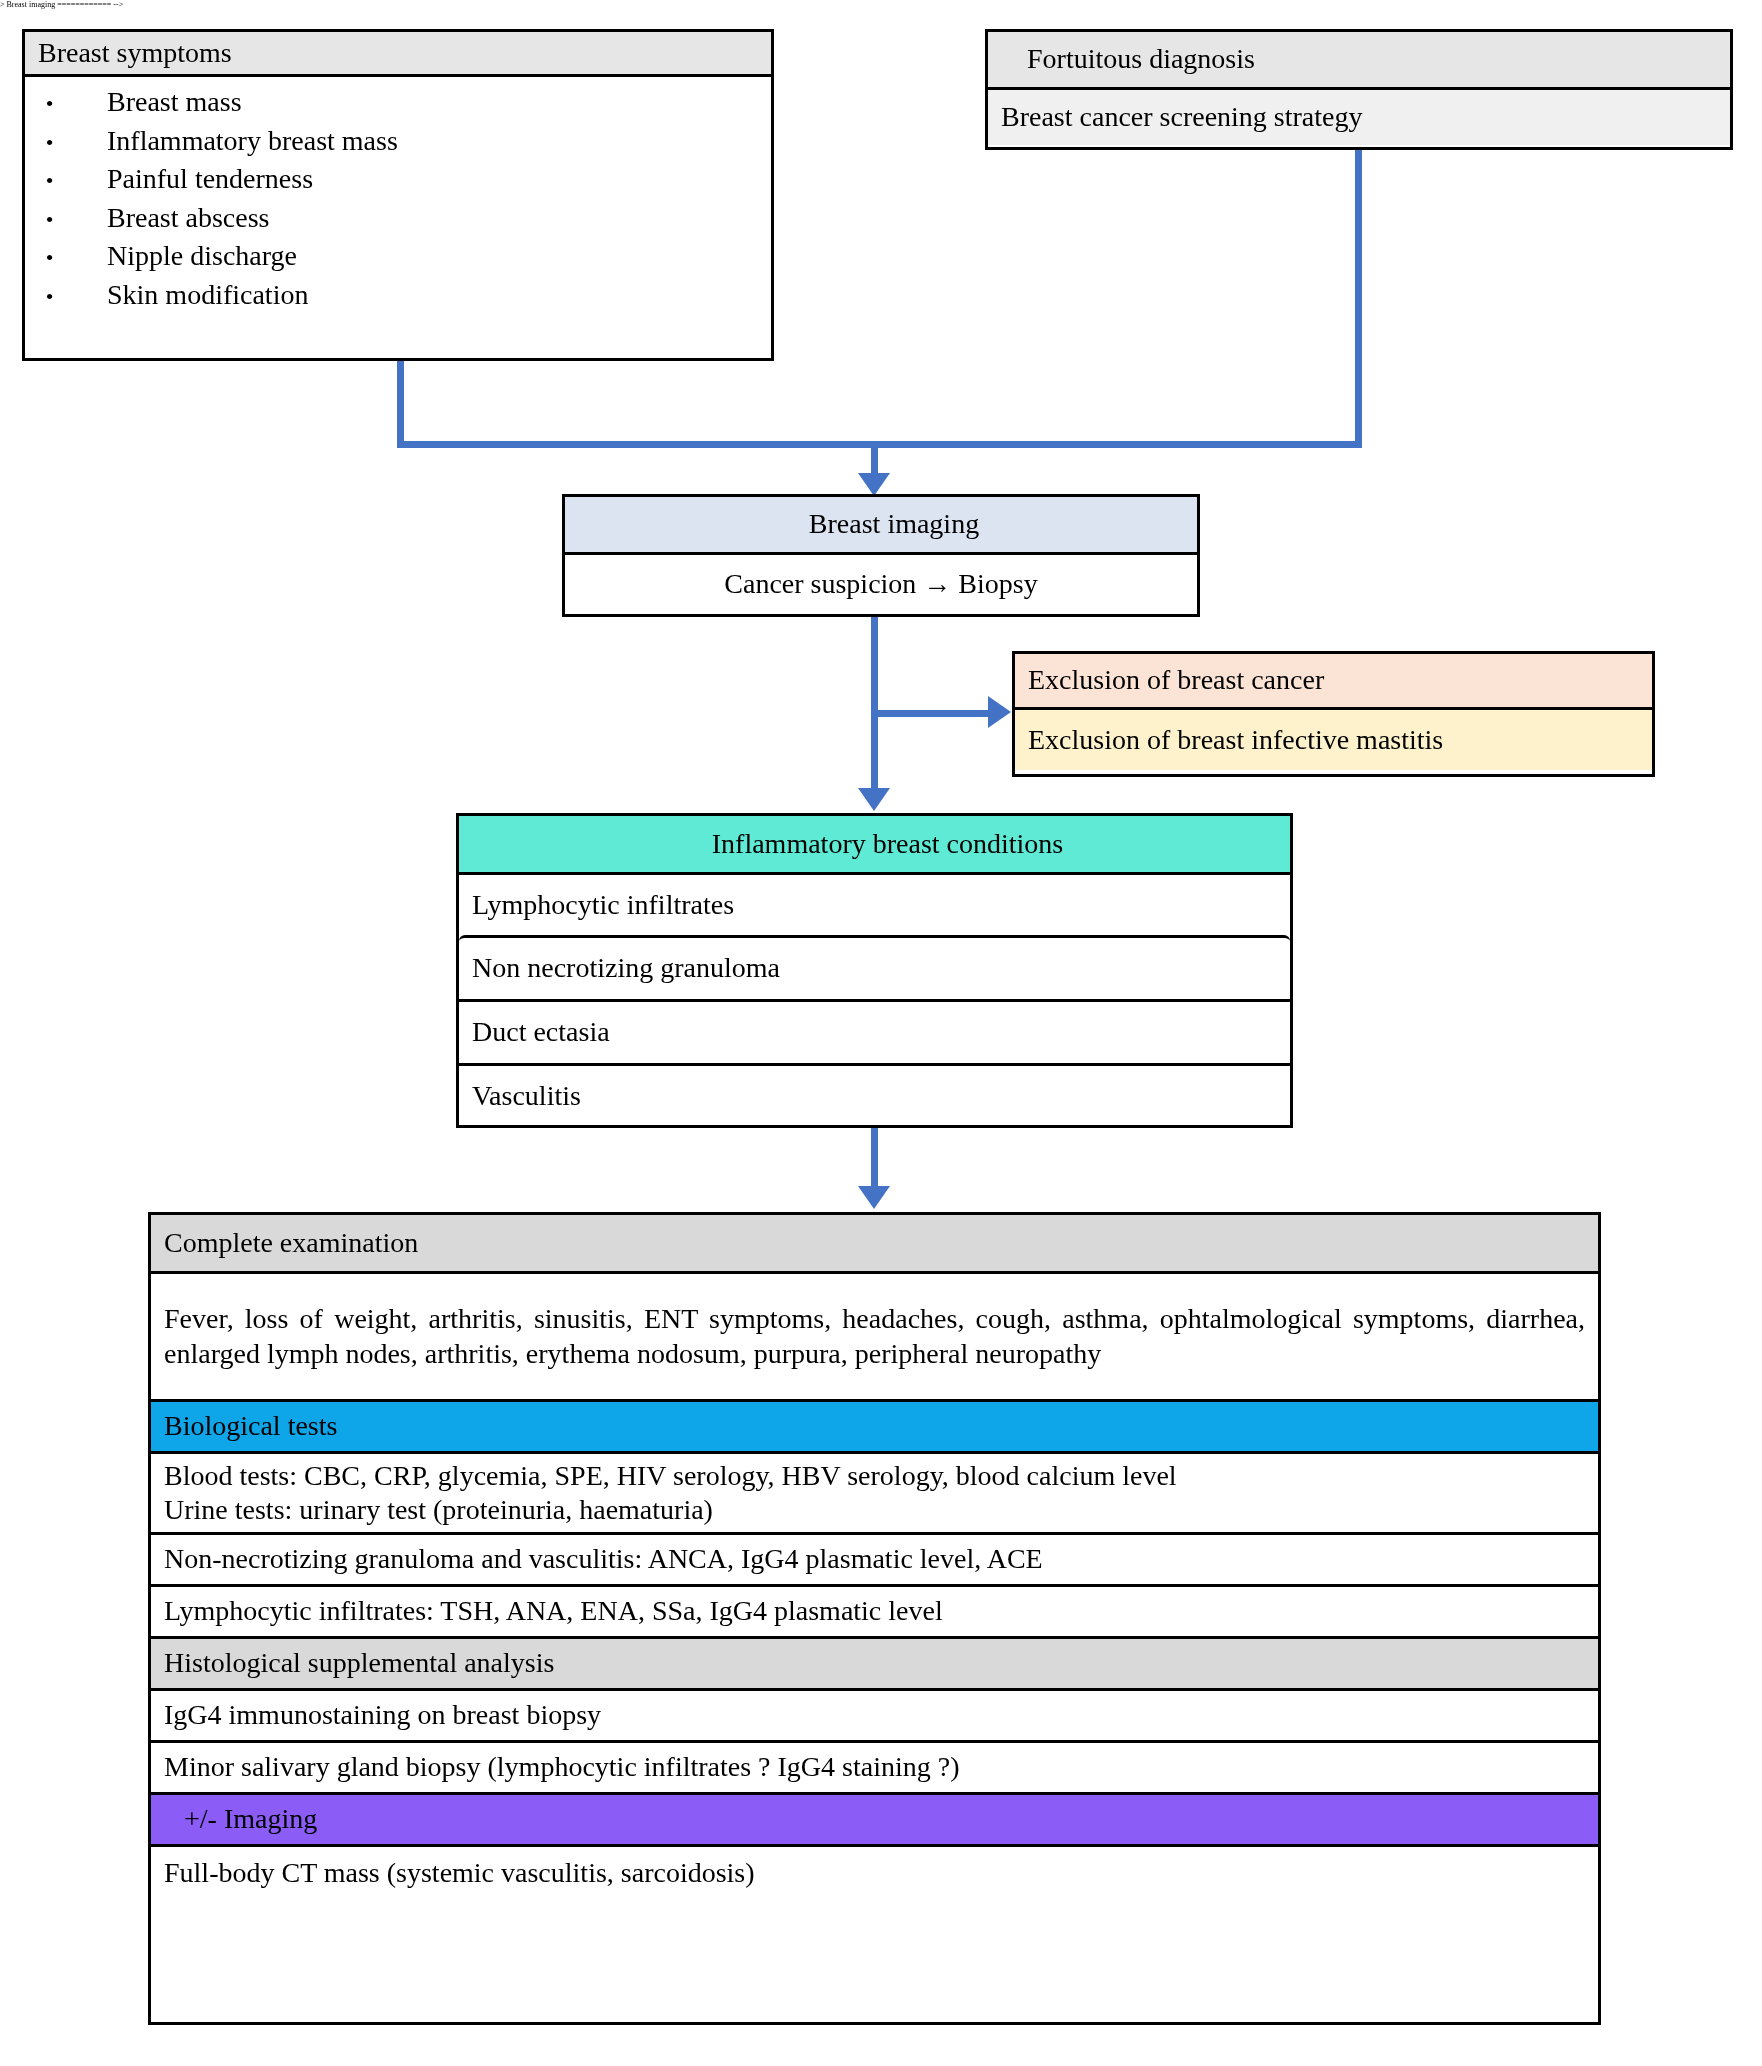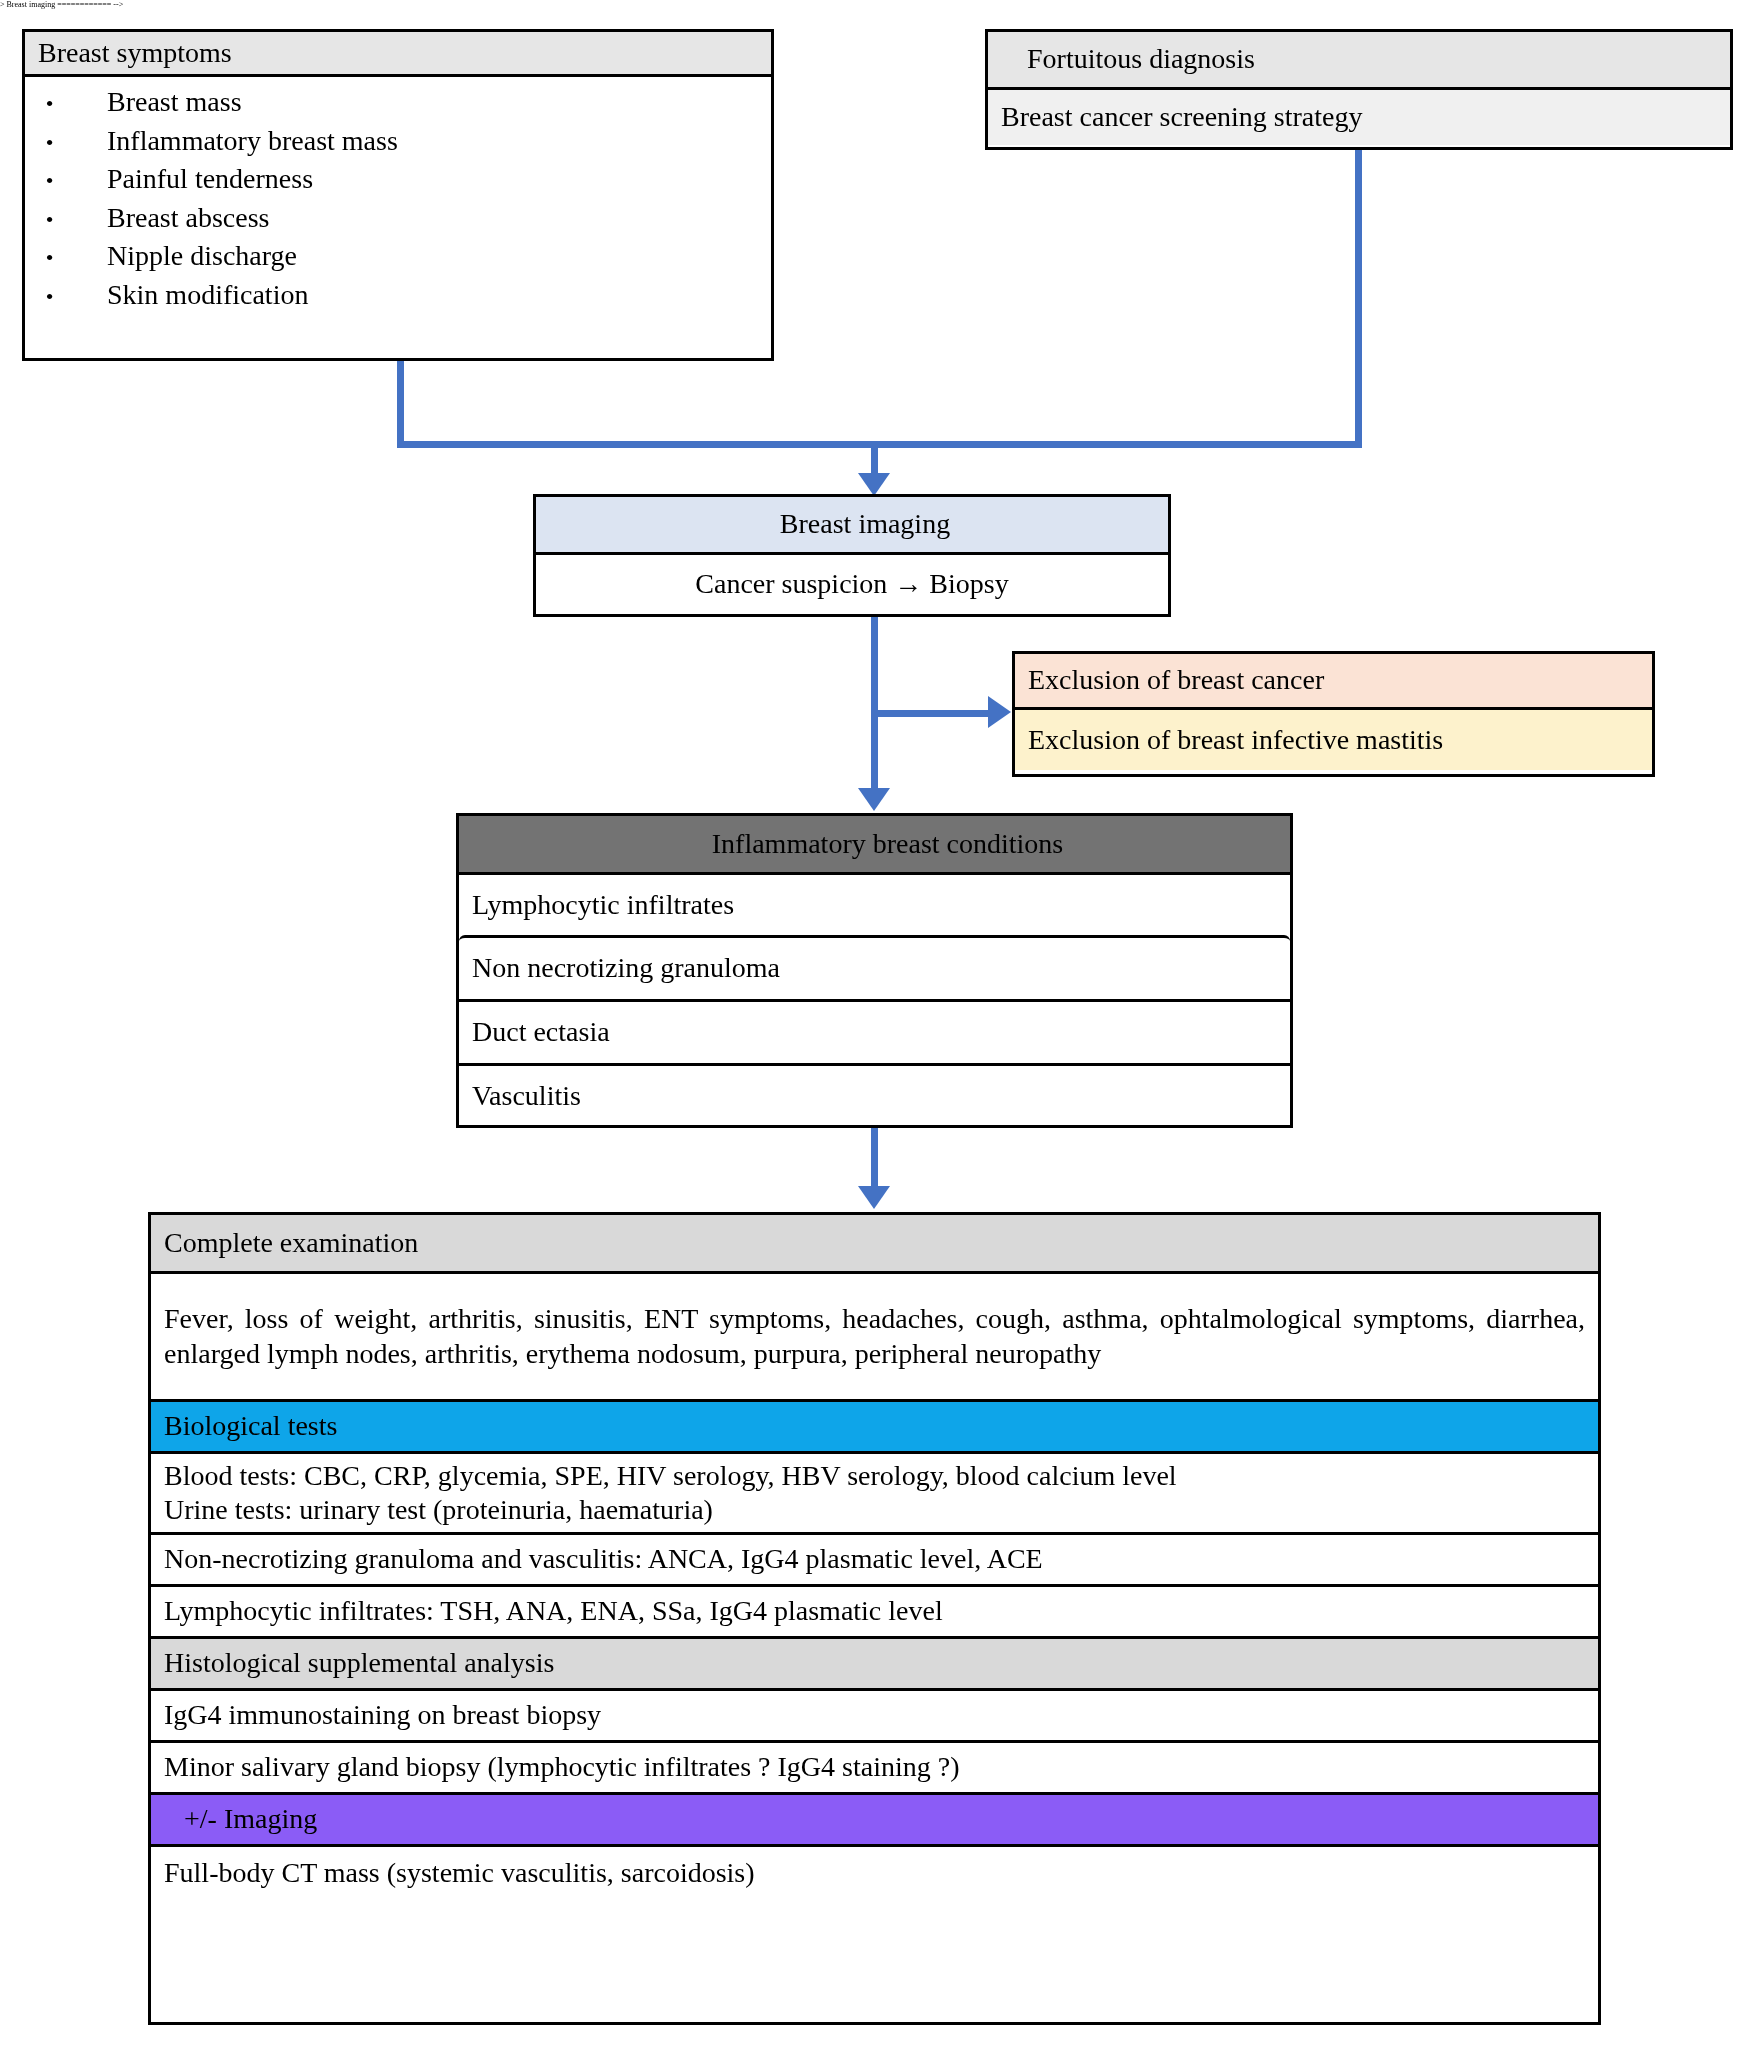--- a/index.html
+++ b/index.html
@@ -83,21 +83,21 @@
 </div>
 
 &gt;  Breast imaging ============ --&gt;
 <div class="ln" style="left:397px;top:361px;width:6.5px;height:87px;"></div>
 <div class="ln" style="left:1355px;top:150px;width:6.5px;height:298px;"></div>
 <div class="ln" style="left:397px;top:441px;width:965px;height:6.5px;"></div>
 <div class="ln" style="left:871px;top:448px;width:6.5px;height:29px;"></div>
 <div class="arrow-d" style="left:858px;top:473px;"></div>
 
 
-<div class="box" style="left:533px;top:494px;width:638px;height:123px;">
+<div class="box" style="left:562px;top:494px;width:638px;height:123px;">
   <div class="row hdr center" style="height:55px;background:#dce4f2;">
     <span class="txt">Breast imaging</span>
   </div>
   <div class="row sep center" style="height:61px;">
     <span class="txt">Cancer suspicion → Biopsy</span>
   </div>
 </div>
 
 
 <div class="ln" style="left:871px;top:617px;width:6.5px;height:174px;"></div>
@@ -110,21 +110,21 @@
   <div class="row" style="height:53px;background:#fbe3d5;">
     <span class="txt">Exclusion of breast cancer</span>
   </div>
   <div class="row sep" style="height:63px;background:#fdf2cc;">
     <span class="txt">Exclusion of breast infective mastitis</span>
   </div>
 </div>
 
 
 <div class="box" style="left:456px;top:813px;width:837px;height:315px;">
-  <div class="row hdr center" style="height:56px;background:#737373;">
+  <div class="row hdr center" style="height:56px;background:#5eead4;">
     <span class="txt">Inflammatory breast conditions</span>
   </div>
   <div class="row sep" style="height:63px;">
     <span class="txt">Lymphocytic infiltrates</span>
   </div>
   <div class="row sep" style="height:64px;border-radius:6px;">
     <span class="txt">Non necrotizing granuloma</span>
   </div>
   <div class="row sep" style="height:64px;">
     <span class="txt">Duct ectasia</span>

